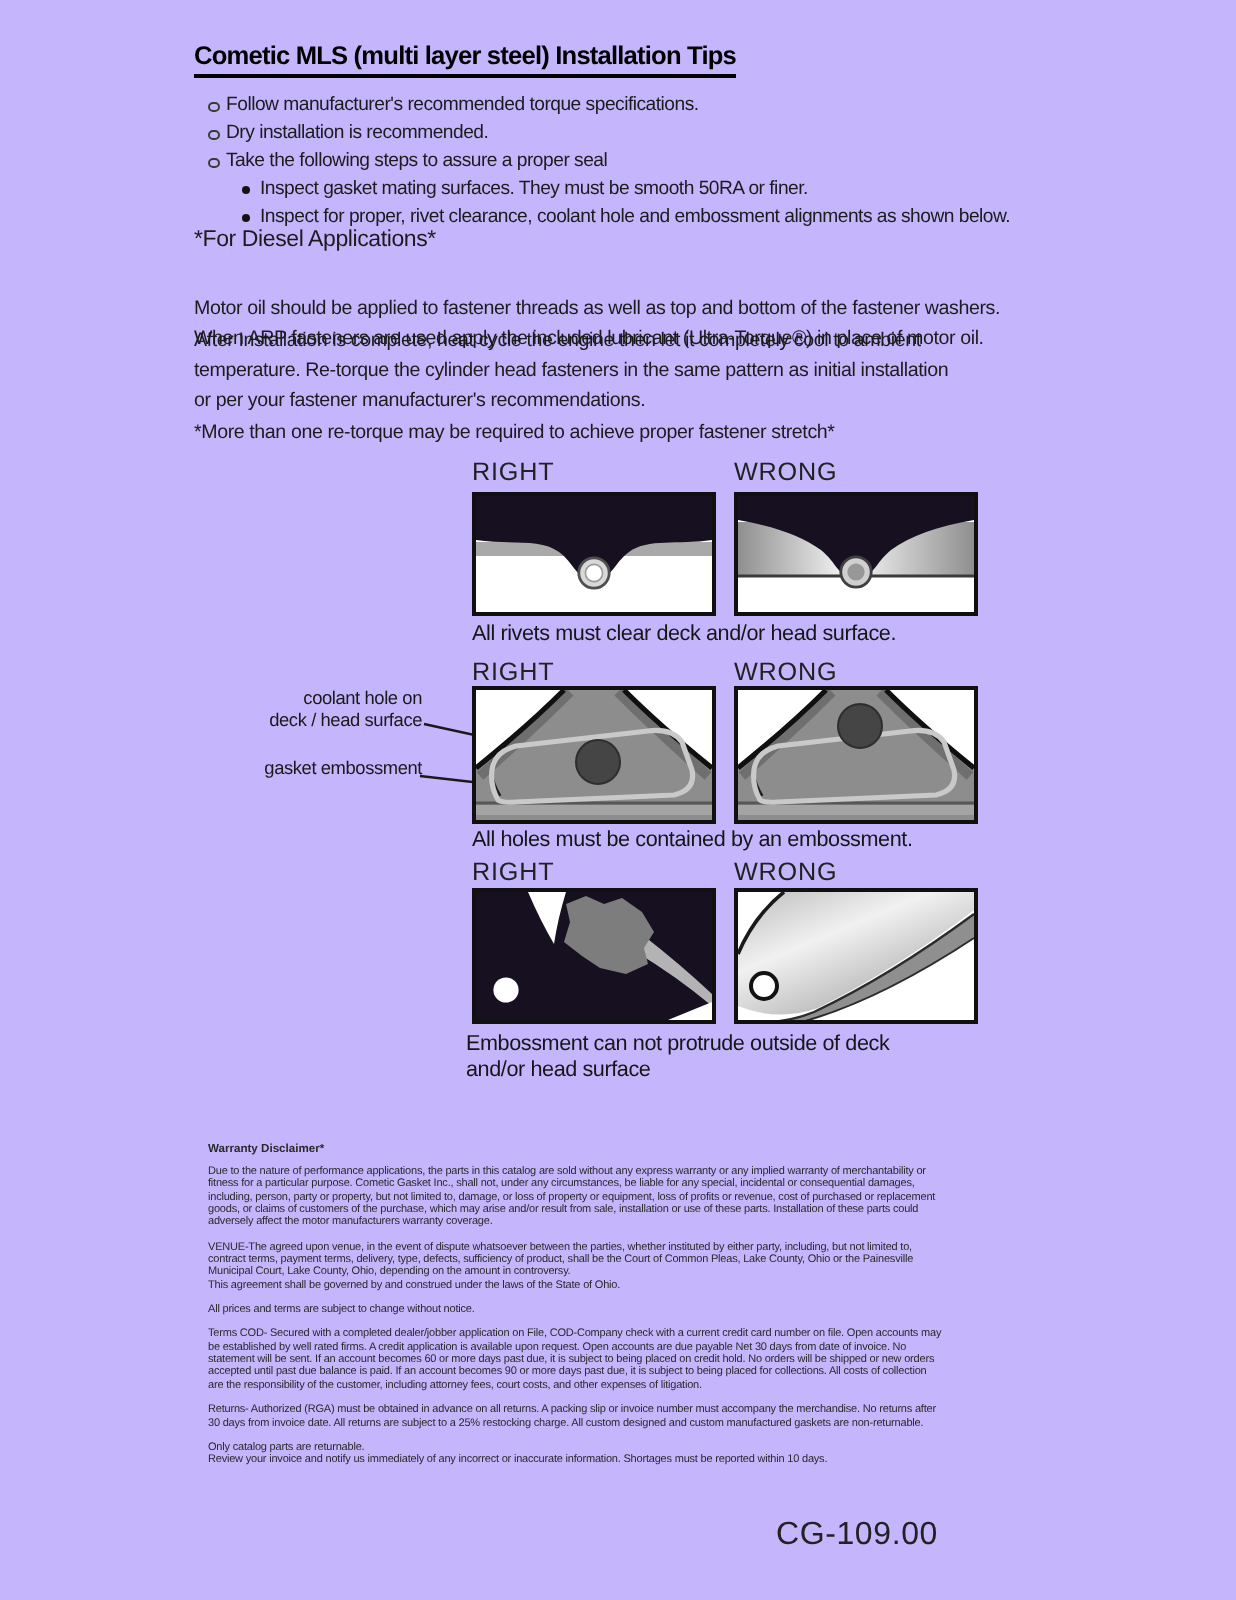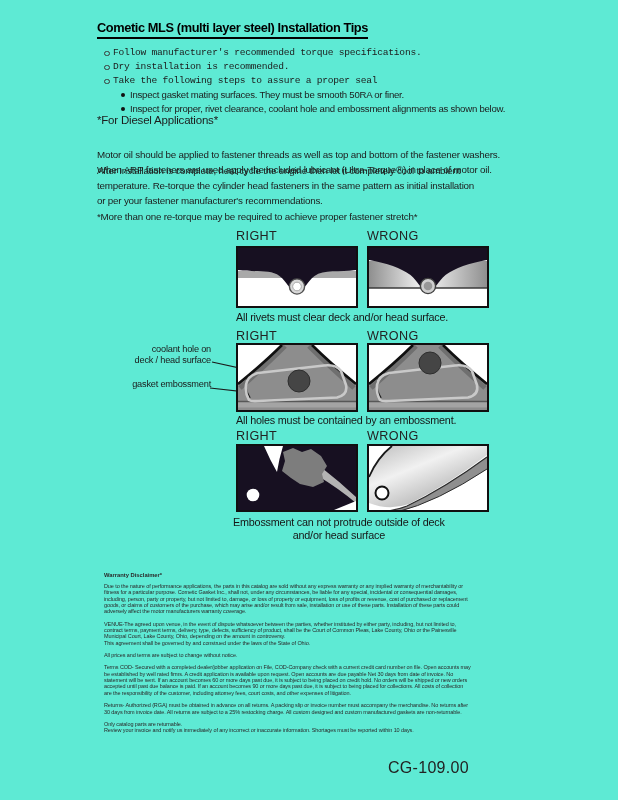--- a/index.html
+++ b/index.html
@@ -1,38 +1,38 @@
 <!DOCTYPE html>
 <html><head>
 <meta charset="utf-8">
 <style>
   html,body{margin:0;padding:0;background:#ffffff;}
   .page{
-    position:relative;width:618px;height:800px;background:#5eead4;overflow:hidden;
+    position:relative;width:618px;height:800px;background:#c4b5fd;overflow:hidden;
     font-family:"Liberation Sans","DejaVu Sans",sans-serif;color:#1c1c1c;
   }
   .abs{position:absolute;}
   .title{
     left:97px;top:20px;font-size:12.8px;font-weight:bold;letter-spacing:-0.4px;
     color:#000;border-bottom:2px solid #000;padding-bottom:2px;white-space:nowrap;
   }
   .bullets{left:104px;top:46px;font-size:9.6px;letter-spacing:-0.25px;}
   .bullet-row{position:relative;height:14px;line-height:14px;white-space:nowrap;}
-  .b-l1{padding-left:9px;font-family:Liberation Mono, monospace;}
+  .b-l1{padding-left:9px;}
   .b-l2{margin-left:17px;padding-left:9px;}
   .marker{position:absolute;left:0;top:4.5px;width:3.5px;height:3.5px;border-radius:50%;}
   .m1{border:1px solid #3a3a3a;}
   .m2{background:#111;width:4px;height:4px;}
   .diesel-heading{left:97px;top:114px;font-size:11.5px;font-weight:normal;letter-spacing:-0.2px;white-space:nowrap;}
   .para{font-size:9.8px;line-height:15px;letter-spacing:-0.2px;white-space:pre-line;}
   .p1{left:97px;top:131px;margin-top:16px;}
   .p2{left:97px;top:163px;}
   .p3{left:97px;top:209px;}
   .dg-label{width:122px;font-size:12.6px;letter-spacing:0.4px;color:#222;white-space:nowrap;}
-  .caption{font-size:10.8px;letter-spacing:-0.2px;color:#161616;white-space:pre-line;line-height:12.5px;text-align:center;}
+  .caption{font-size:10.8px;letter-spacing:-0.2px;color:#161616;white-space:pre-line;line-height:12.5px;}
   .panel{display:block;}
   .ann-label{font-size:9.2px;line-height:10.5px;letter-spacing:-0.2px;text-align:right;width:103px;white-space:pre-line;color:#1a1a1a;}
   .disclaimer{left:104px;top:572px;width:420px;color:#2a2a2a;}
   .disc-h{font-size:5.8px;font-weight:bold;margin:0 0 5px 0;}
   .disc-p{font-size:5.5px;line-height:6.35px;letter-spacing:-0.1px;margin:0 0 6px 0;white-space:pre-line;}
   .footer-code{left:388px;top:759px;font-size:16px;letter-spacing:0.3px;color:#222;white-space:nowrap;}
 </style>
 </head>
 <body>
 

